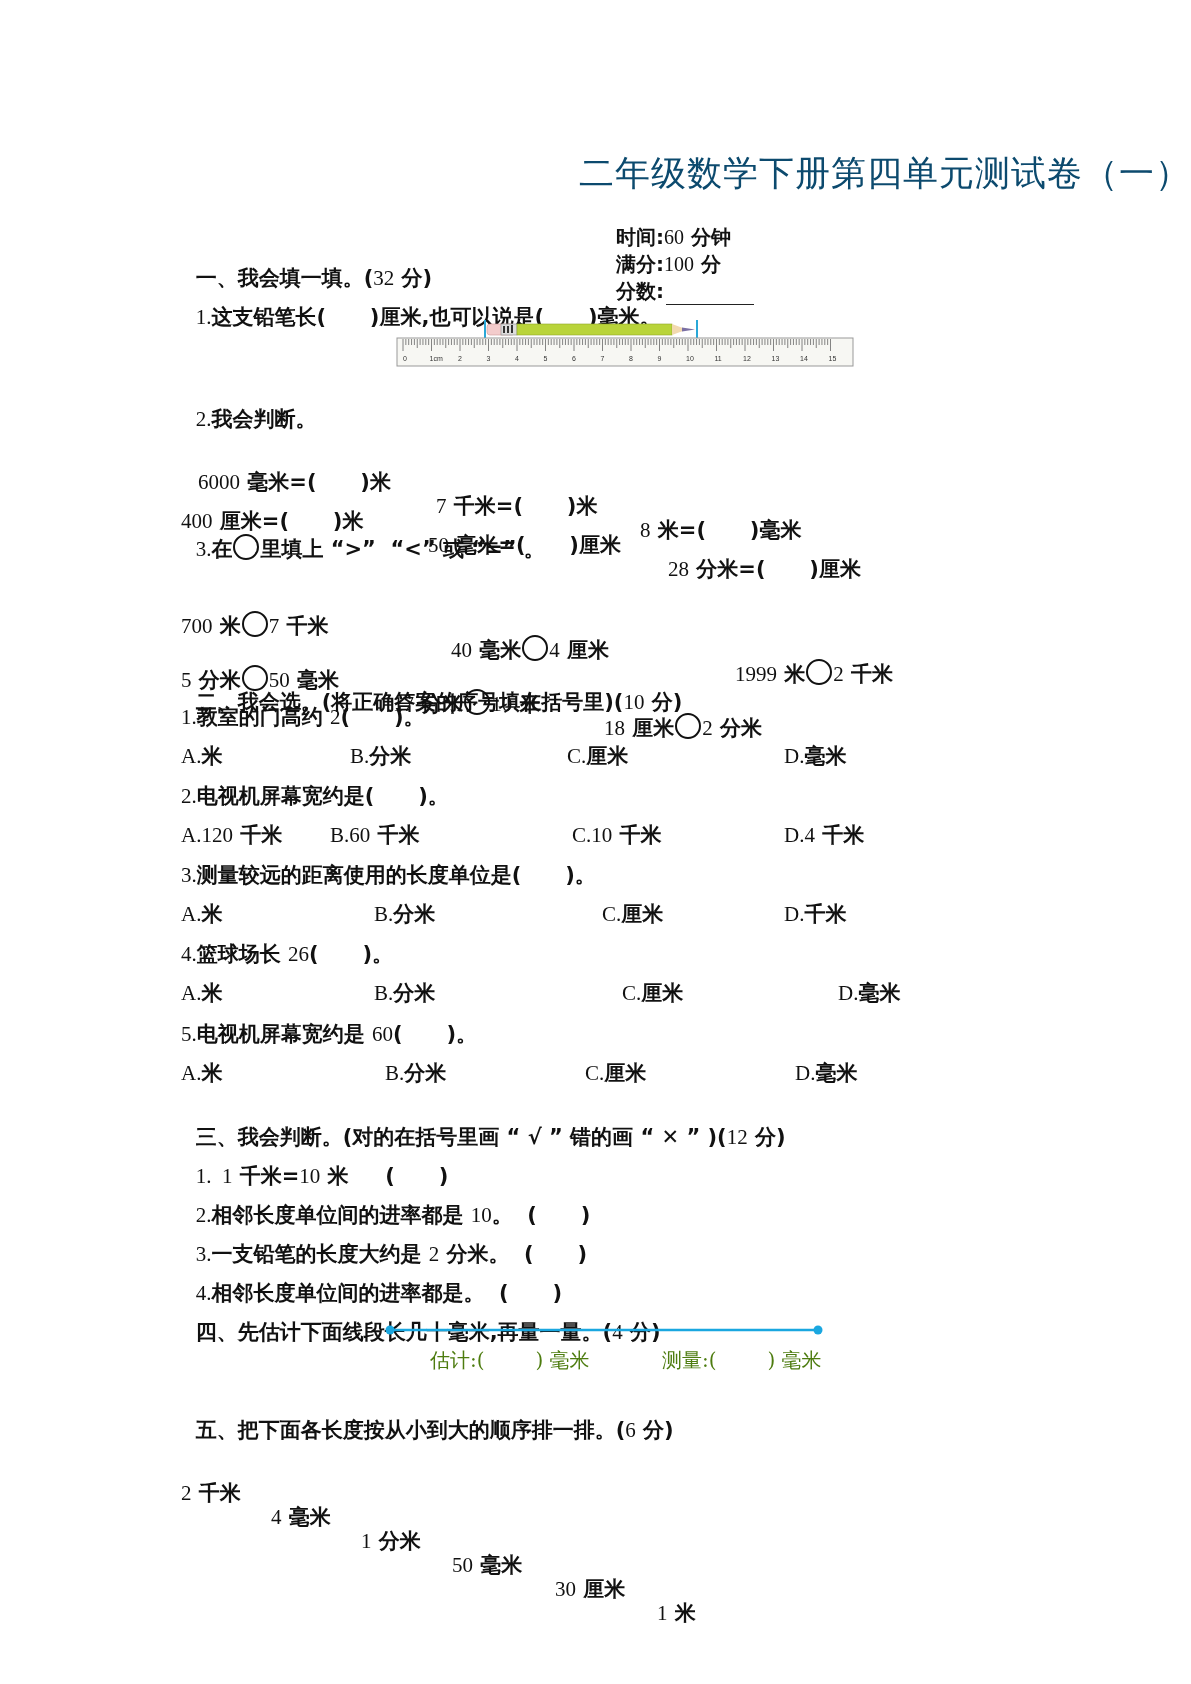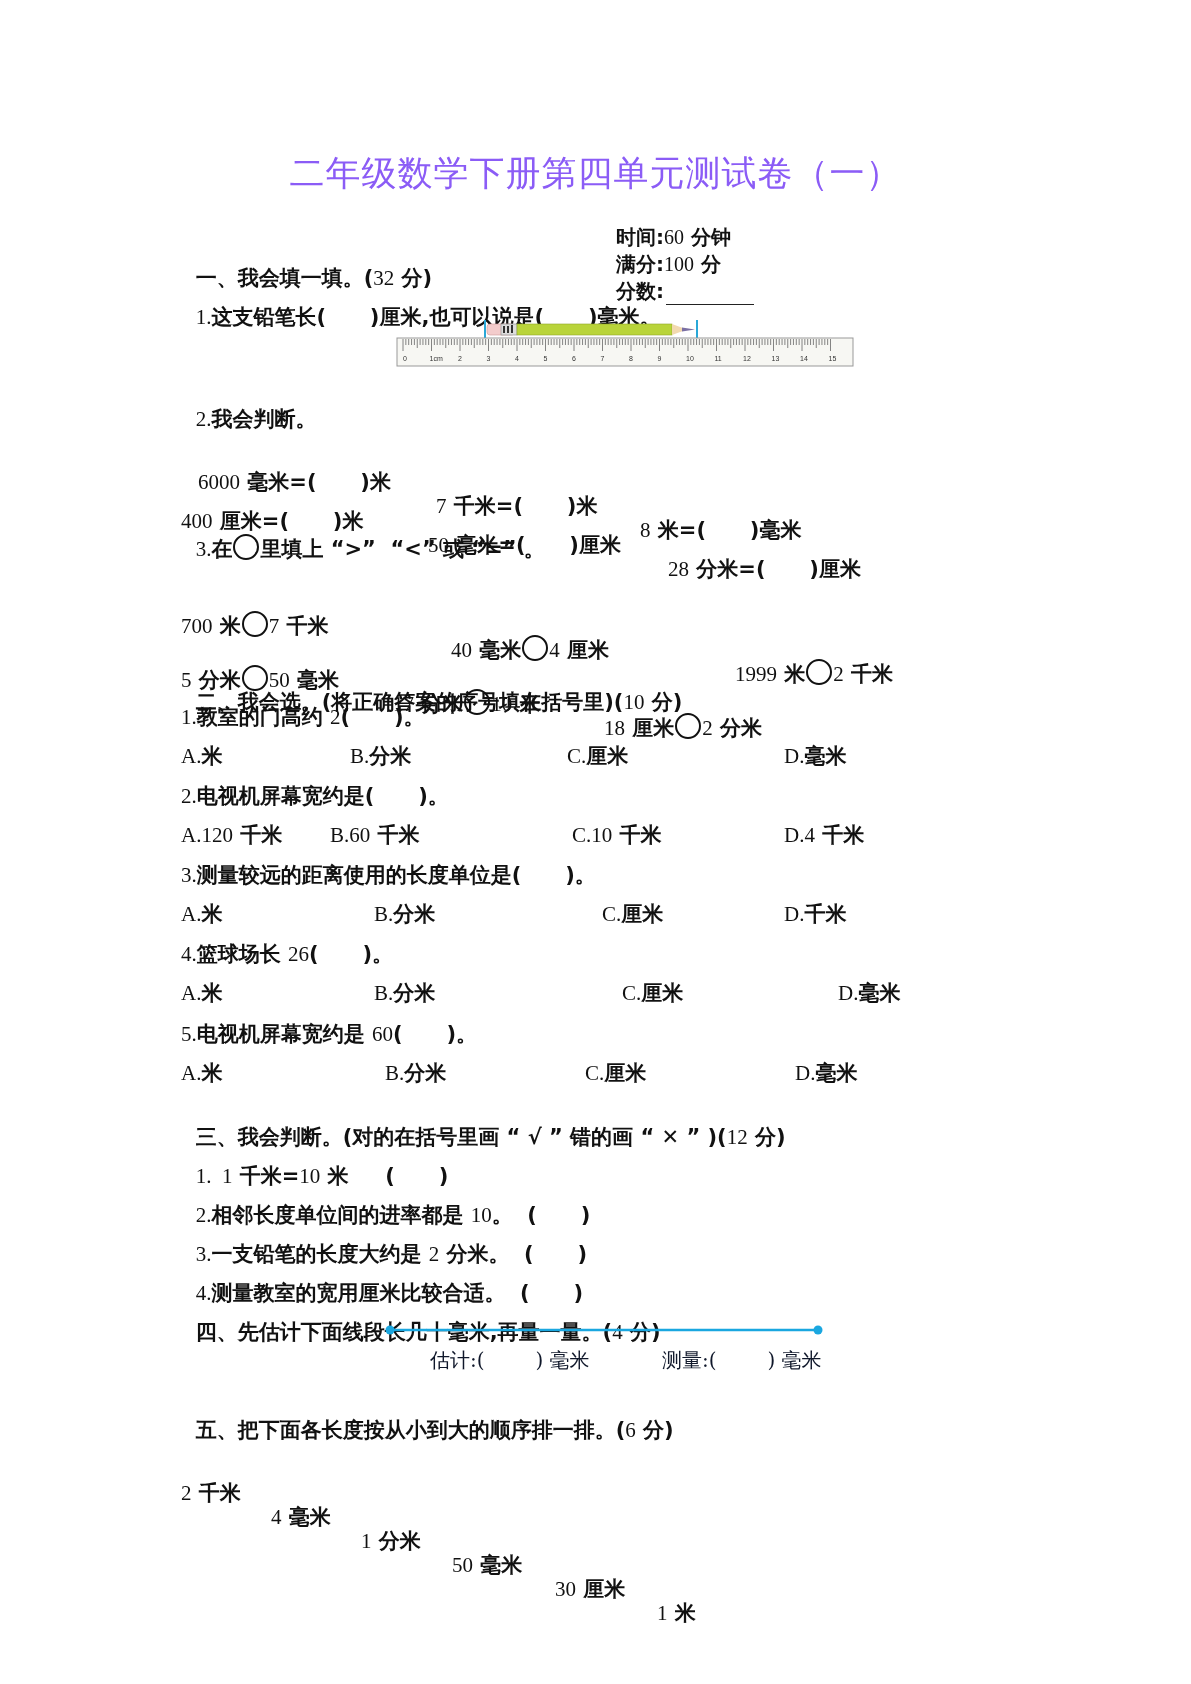--- a/index.html
+++ b/index.html
@@ -1,29 +1,29 @@
 <!DOCTYPE html>
 <html><head>
 <meta charset="utf-8">
 <style>
   html, body { margin: 0; padding: 0; background: #ffffff; }
   body { width: 1191px; height: 1684px; position: relative; overflow: hidden;
          font-family: "DejaVu Sans", "Liberation Sans", sans-serif; color: #111; }
   .abs { position: absolute; white-space: pre; }
-  .title { left: 0; width: 1191px; top: 150px; text-align: center; font-size: 35px;
-           font-family: "DejaVu Serif", "Liberation Serif", serif; letter-spacing: 1px; color:#8b5cf6; }
+  .title { left: 0; width: 1191px; top: 150px; text-align: right; font-size: 35px;
+           font-family: "DejaVu Serif", "Liberation Serif", serif; letter-spacing: 1px; color:#0c4a6e; }
   .meta { left: 602px; top: 200px; font-size: 20px; font-weight: bold; }
   .meta .num { font-family: "Liberation Serif", serif; font-weight: normal; }
   .score-line { display: inline-block; width: 88px; border-bottom: 1.5px solid #222; height: 18px; vertical-align: bottom; margin-left: 2px; }
   .line { left: 181px; font-size: 21px; font-weight: bold; }
   .num { font-family: "Liberation Serif", "DejaVu Serif", serif; font-weight: normal; }
   .circle { display: inline-block; width: 26px; height: 26px; border: 2.5px solid #111; border-radius: 50%;
             vertical-align: -4px; margin: 0 1px; box-sizing: border-box; }
   .col { position: absolute; }
-  .hand { font-family: "DejaVu Serif", "Liberation Serif", serif; font-weight: normal; font-size: 20px; color:#0f172a; }
+  .hand { font-family: "DejaVu Serif", "Liberation Serif", serif; font-weight: normal; font-size: 20px; color:#4d7c0f; }
   .ruler-wrap { position: absolute; left: 395px; top: 318px; width: 460px; height: 50px; }
 </style>
 </head>
 <body>
 
 <div class="abs title">二年级数学下册第四单元测试卷（一）</div>
 <div class="abs meta">
   <span>时间:</span><span class="num">60</span><span> 分钟</span>&nbsp;&nbsp;&nbsp;
   <span>满分:</span><span class="num">100</span><span> 分</span>&nbsp;&nbsp;&nbsp;
   <span>分数:</span><span class="score-line"></span>
@@ -277,21 +277,21 @@
 <div class="abs line" style="top:1138px">
   <span class="num">1.</span><span class="num">  1</span><span> 千米=</span><span class="num">10</span><span> 米     (      )</span>
 </div>
 <div class="abs line" style="top:1177px">
   <span class="num">2.</span><span>相邻长度单位间的进率都是 </span><span class="num">10</span><span>。  (      )</span>
 </div>
 <div class="abs line" style="top:1216px">
   <span class="num">3.</span><span>一支铅笔的长度大约是 </span><span class="num">2</span><span> 分米。  (      )</span>
 </div>
 <div class="abs line" style="top:1255px">
-  <span class="num">4.</span><span>测量教室的宽用厘米比较合适。</span><span>  (      )</span>
+  <span class="num">4.</span><span>相邻长度单位间的进率都是。</span><span>  (      )</span>
 </div>
 
 <div class="abs line" style="top:1294px">
   <span>四、先估计下面线段长几十毫米,再量一量。(</span><span class="num">4</span><span> 分)</span>
 </div>
 <svg class="abs" style="left:384px; top:1323px" width="440" height="14">
   <line x1="6" y1="7" x2="434" y2="7" stroke="#1aa7e0" stroke-width="2.5"></line>
   <circle cx="6" cy="7" r="4.5" fill="#1aa7e0"></circle>
   <circle cx="434" cy="7" r="4.5" fill="#1aa7e0"></circle>
 </svg>

